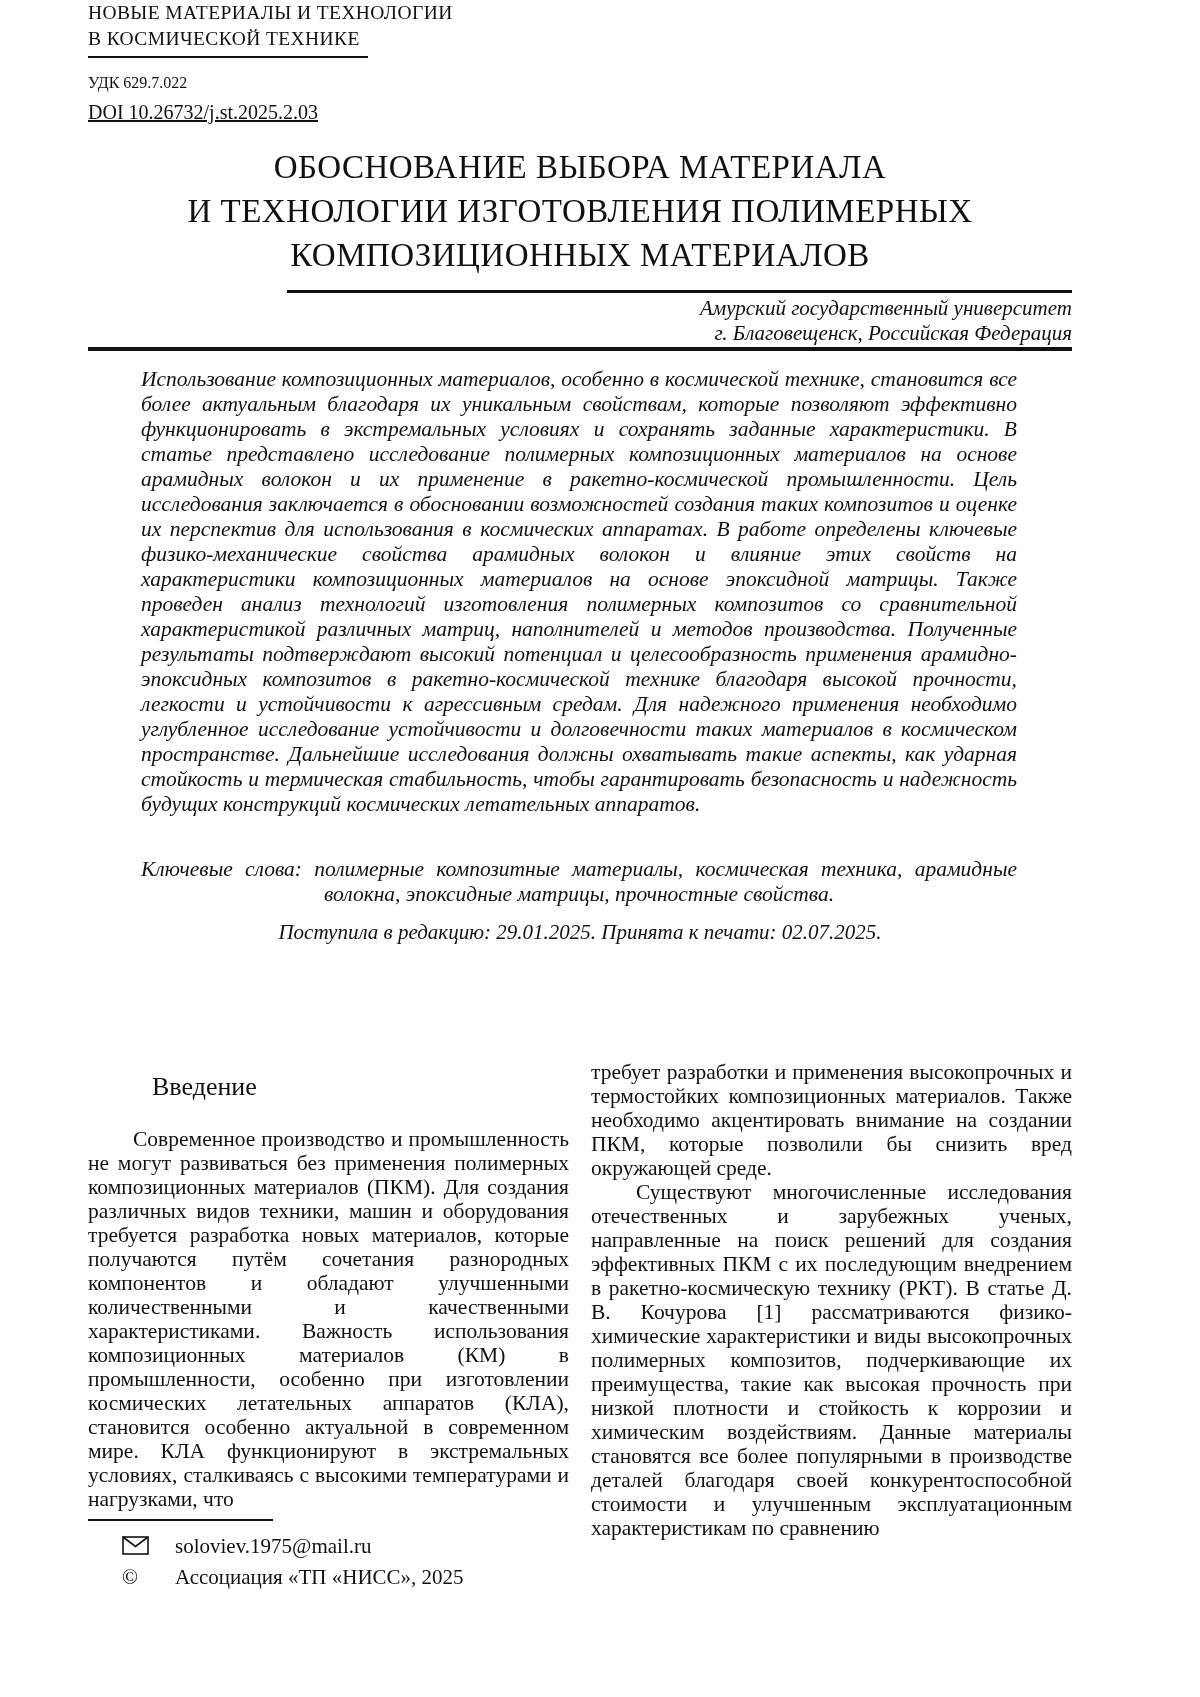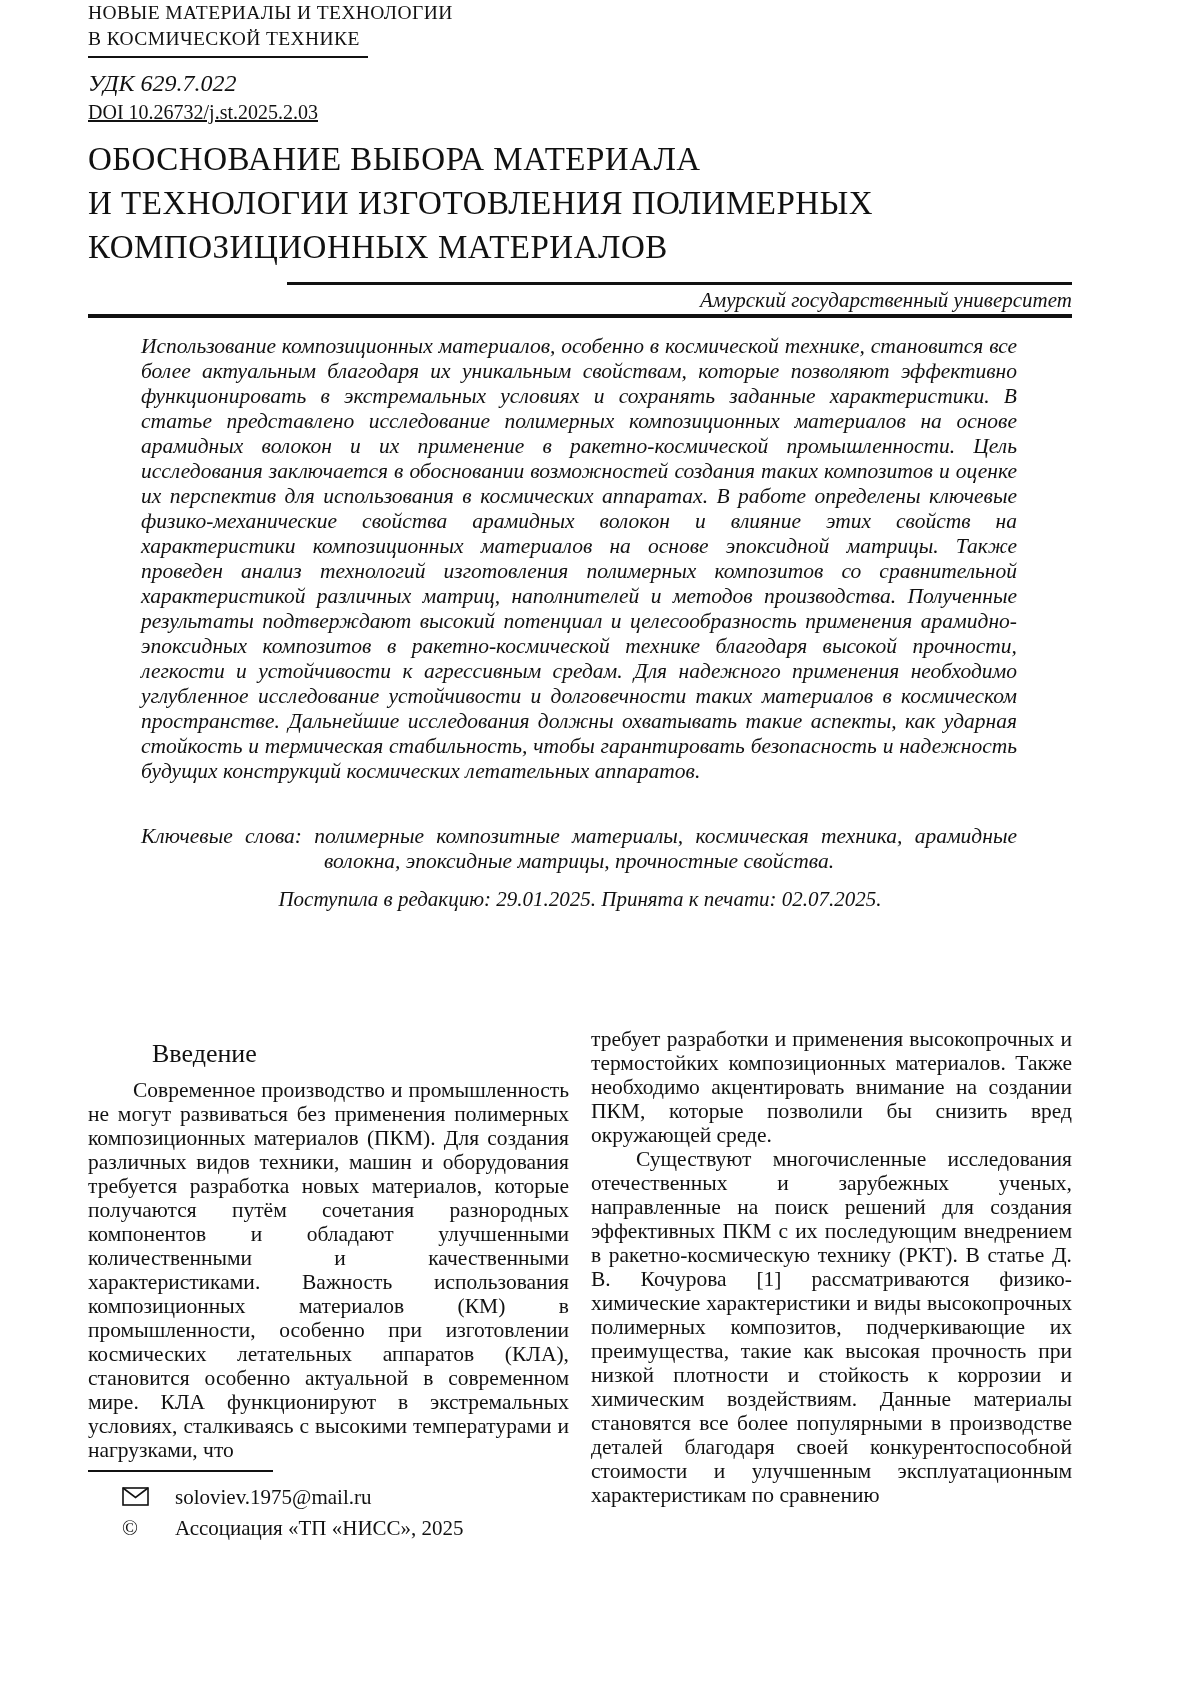--- a/index.html
+++ b/index.html
@@ -8,46 +8,46 @@
     background:#ffffff; color:#111111;
     font-family:"Liberation Serif","DejaVu Serif",serif;
     margin:0 auto;
   }
   .content { position:absolute; left:88px; top:0; width:984px; }
 
   
   .rubric { font-size:19.5px; line-height:26px; letter-spacing:0.4px; }
   .rubric-line2 { display:inline-block; border-bottom:2.5px solid #111; padding:0 8px 4px 0; }
 
-  .udc { margin-top:12px; font-size:24px; line-height:26px;font-style:italic; }
+  .udc { margin-top:12px; font-size:16px; line-height:26px; }
   .doi { margin-top:3px;  font-size:20px; line-height:26px;text-decoration:underline; }
 
   
-  .title { margin:12px 0 0 0; font-size:33px; line-height:44px; font-weight:normal;
-           letter-spacing:0.5px; }
+  .title { margin:20px 0 0 0; font-size:33px; line-height:44px; font-weight:normal;
+           text-align:center; letter-spacing:0.5px; }
   .title-rule { margin-top:13px; margin-left:199px; height:3px; background:#111; }
 
   
   .authors { margin-top:11px; text-align:right; font-size:24px; font-weight:bold; line-height:28px; }
   .authors .env-sup { display:inline-block; transform:translateY(-9px); margin-left:1px; }
   .affiliation { margin-top:3px; text-align:right; font-style:italic; font-size:21px; line-height:25px; }
   .full-rule { margin-top:1px; height:3.5px; background:#111; }
 
   
   .abstract { margin:16px 55px 0 53px; font-size:21.5px; line-height:25px;
               font-style:italic; text-align:justify; hyphens:auto; }
   .keywords { margin:40px 55px 0 53px; font-size:21.5px; line-height:25px;
               font-style:italic; text-align:justify; text-align-last:center; hyphens:auto; }
   .dates    { margin:13px 0 0 0; font-size:21px; line-height:25px;
               font-style:italic; text-align:center; }
 
   
   .columns { margin-top:115px; display:flex; gap:22px; }
   .col { flex:1; min-width:0; }
-  .section-heading { font-size:26px; line-height:30px; font-weight:normal; margin:12px 0 9px 64px; }
+  .section-heading { font-size:26px; line-height:30px; font-weight:normal; margin:12px 0 25px 64px; }
   .col p { margin:0; font-size:21.5px; line-height:24px; text-align:justify; hyphens:auto; }
   .col p.indent { text-indent:45px; }
 
   
   .footnote { margin-top:8px; font-size:21px; }
   .fn-rule { width:185px; height:2px; background:#111; margin-bottom:10px; }
   .fn-row { display:flex; align-items:baseline; line-height:31px; }
   .fn-marker { width:53px; margin-left:34px; flex:0 0 auto; }
   .fn-marker svg { display:block; transform:translateY(2px); }
   .copyright-symbol { font-size:21px; }
@@ -66,20 +66,21 @@
     <div class="udc">УДК 629.7.022</div>
     <div class="doi">DOI 10.26732/j.st.2025.2.03</div>
 
     <h1 class="title"><span>ОБОСНОВАНИЕ ВЫБОРА МАТЕРИАЛА</span><br><span>И ТЕХНОЛОГИИ ИЗГОТОВЛЕНИЯ ПОЛИМЕРНЫХ</span><br><span>КОМПОЗИЦИОННЫХ МАТЕРИАЛОВ</span></h1>
 
     <div class="title-rule"></div>
 
 
     <div class="affiliation">
       <div>Амурский государственный университет</div>
+      <div>г. Благовещенск, Российская Федерация</div>
     </div>
 
     <div class="full-rule"></div>
 
     <p class="abstract">Использование композиционных материалов, особенно в космической технике, становится все более актуальным благодаря их уникальным свойствам, которые позволяют эффективно функционировать в экстремальных условиях и сохранять заданные характеристики. В статье представлено исследование полимерных композиционных материалов на основе арамидных волокон и их применение в ракетно-космической промышленности. Цель исследования заключается в обосновании возможностей создания таких композитов и оценке их перспектив для использования в космических аппаратах. В работе определены ключевые физико-механические свойства арамидных волокон и влияние этих свойств на характеристики композиционных материалов на основе эпоксидной матрицы. Также проведен анализ технологий изготовления полимерных композитов со сравнительной характеристикой различных матриц, наполнителей и методов производства. Полученные результаты подтверждают высокий потенциал и целесообразность применения арамидно-эпоксидных композитов в ракетно-космической технике благодаря высокой прочности, легкости и устойчивости к агрессивным средам. Для надежного применения необходимо углубленное исследование устойчивости и долговечности таких материалов в космическом пространстве. Дальнейшие исследования должны охватывать такие аспекты, как ударная стойкость и термическая стабильность, чтобы гарантировать безопасность и надежность будущих конструкций космических летательных аппаратов.</p>
     <p class="keywords">Ключевые слова: полимерные композитные материалы, космическая техника, арамидные волокна, эпоксидные матрицы, прочностные свойства.</p>
     <p class="dates">Поступила в редакцию: 29.01.2025. Принята к печати: 02.07.2025.</p>
 
     <div class="columns">
       <div class="col">

